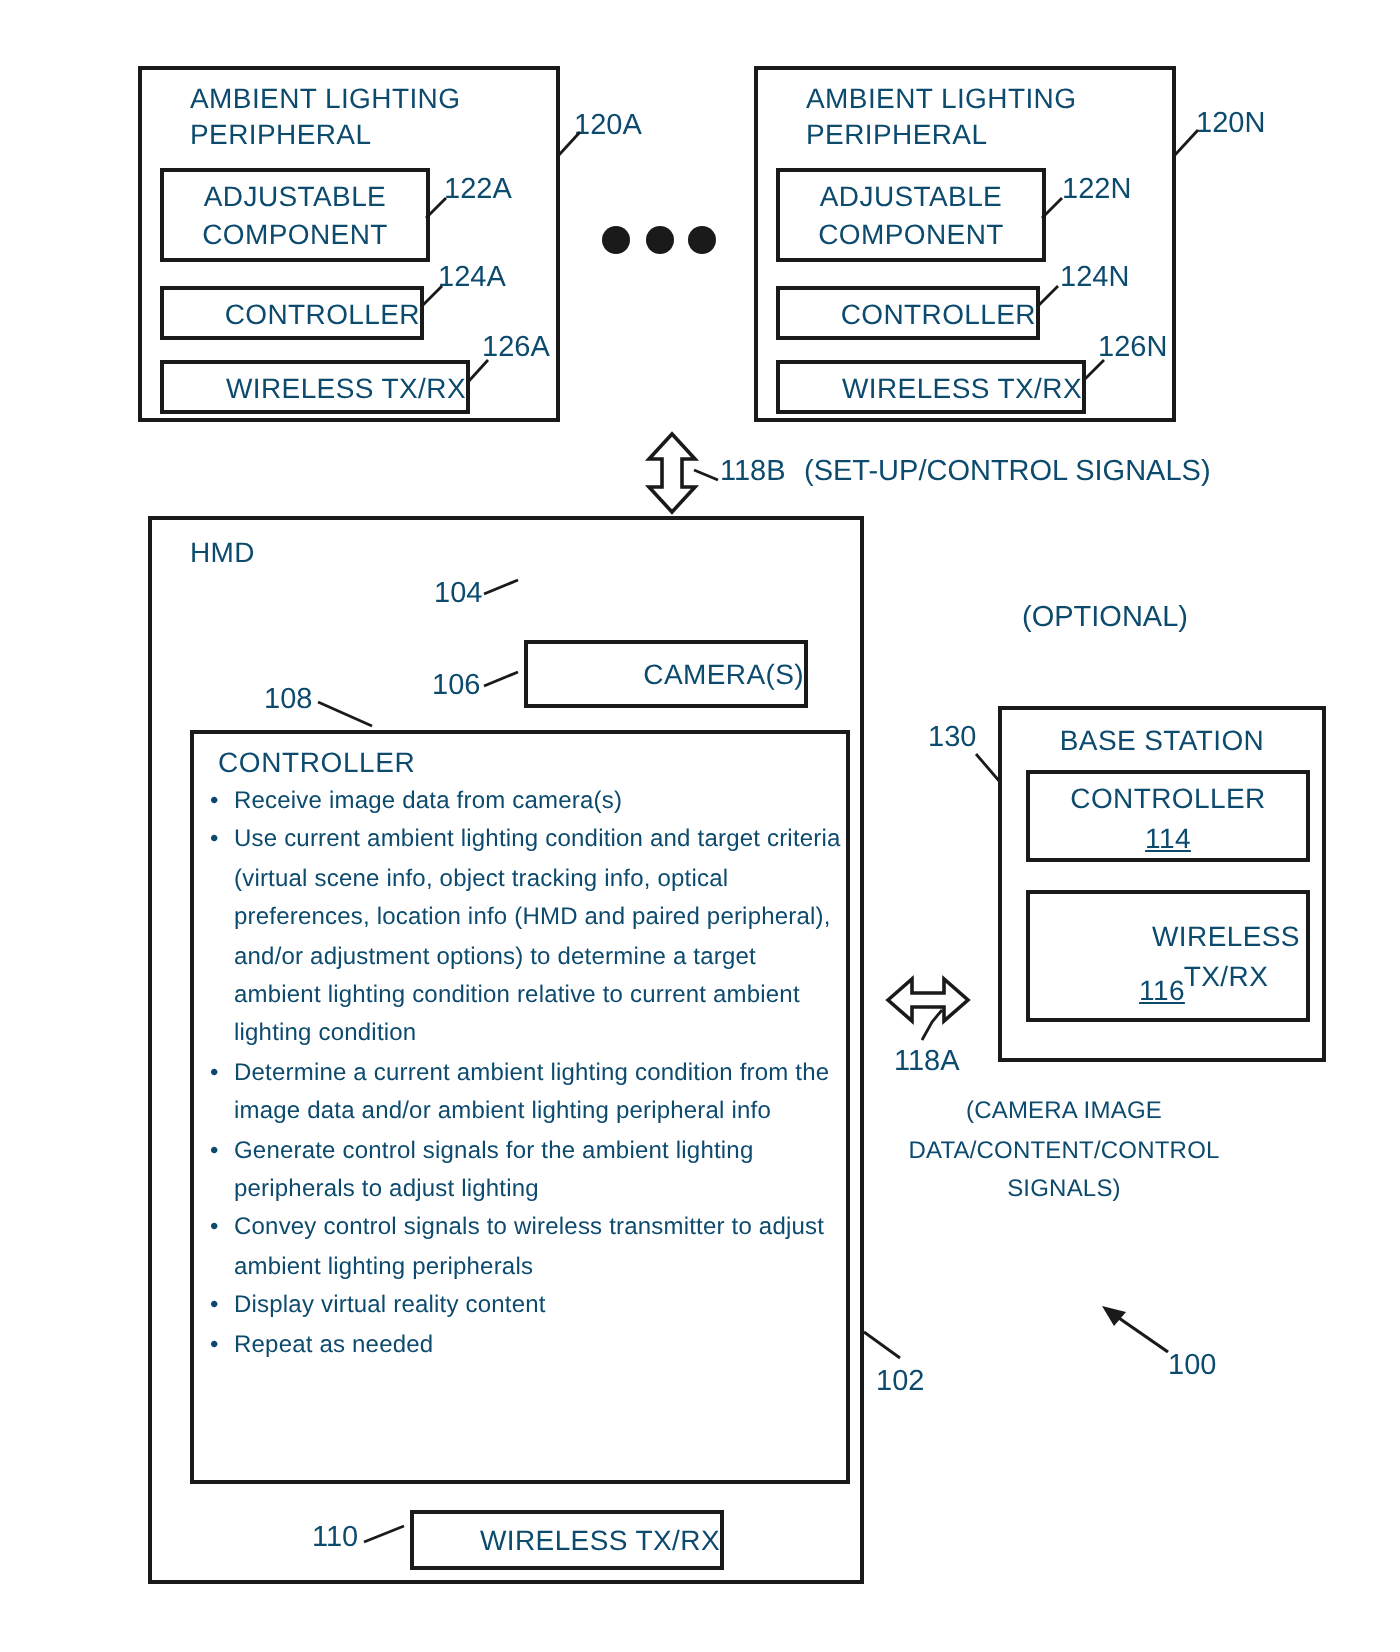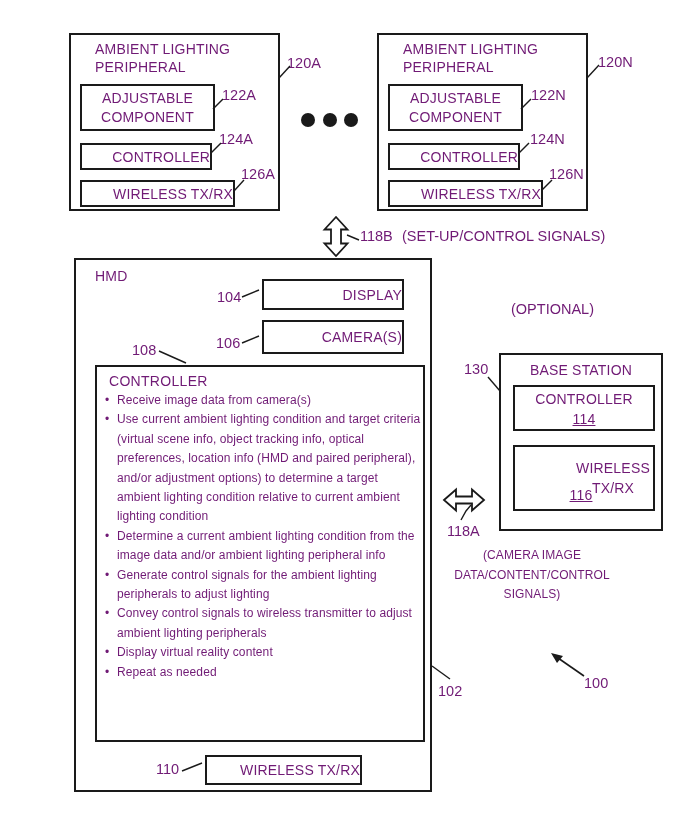--- a/index.html
+++ b/index.html
@@ -1,18 +1,18 @@
 <!DOCTYPE html>
 <html><head>
 <meta charset="utf-8">
 <style>
   html,body{margin:0;padding:0;background:#fff;}
   #canvas{
     position:relative;width:700px;height:826px;background:#ffffff;
-    font-family:"Liberation Sans",sans-serif;color:#701a75;overflow:hidden;
+    font-family:"Liberation Sans",sans-serif;color:#0c4a6e;overflow:hidden;
   }
   .box{position:absolute;border:2px solid #1a1a1a;background:#fff;box-sizing:border-box;}
   .abs{position:absolute;}
   .ctr{display:flex;align-items:center;justify-content:flex-end;text-align:center;}
   .lbl{font-size:14px;letter-spacing:0.2px;}
   .ref{position:absolute;font-size:14.5px;white-space:nowrap;}
   .card-title{position:absolute;font-size:14px;line-height:18px;letter-spacing:0.2px;}
   .underlined{text-decoration:underline;}
   ul.bullets{margin:2px 0 0 0;padding:0 2px 0 8px;list-style:none;}
   ul.bullets li{
@@ -62,23 +62,20 @@
   <div class="ref" style="left:531px;top:87px;">122N</div>
   <div class="ref" style="left:530px;top:131px;">124N</div>
   <div class="ref" style="left:549px;top:166px;">126N</div>
 
   <div class="ref" style="left:360px;top:228px;">118B</div>
   <div class="ref" style="left:402px;top:228px;">(SET-UP/CONTROL SIGNALS)</div>
 
   <div class="box" style="left:74px;top:258px;width:358px;height:534px;">
     <div class="abs lbl" style="left:19px;top:8px;">HMD</div>
 
-    <div class="box ctr lbl" style="left:186px;top:19px;width:142px;height:31px;">
-      <span>DISPLAY</span>
-    </div>
     <div class="box ctr lbl" style="left:186px;top:60px;width:142px;height:34px;">
       <span>CAMERA(S)</span>
     </div>
 
     <div class="box" style="left:19px;top:105px;width:330px;height:377px;">
       <div class="ctl-title">CONTROLLER</div>
       <ul class="bullets">
         <li>Receive image data from camera(s)</li>
         <li>Use current ambient lighting condition and target criteria (virtual scene info, object tracking info, optical preferences, location info (HMD and paired peripheral), and/or adjustment options) to determine a target ambient lighting condition relative to current ambient lighting condition</li>
         <li>Determine a current ambient lighting condition from the image data and/or ambient lighting peripheral info</li>

